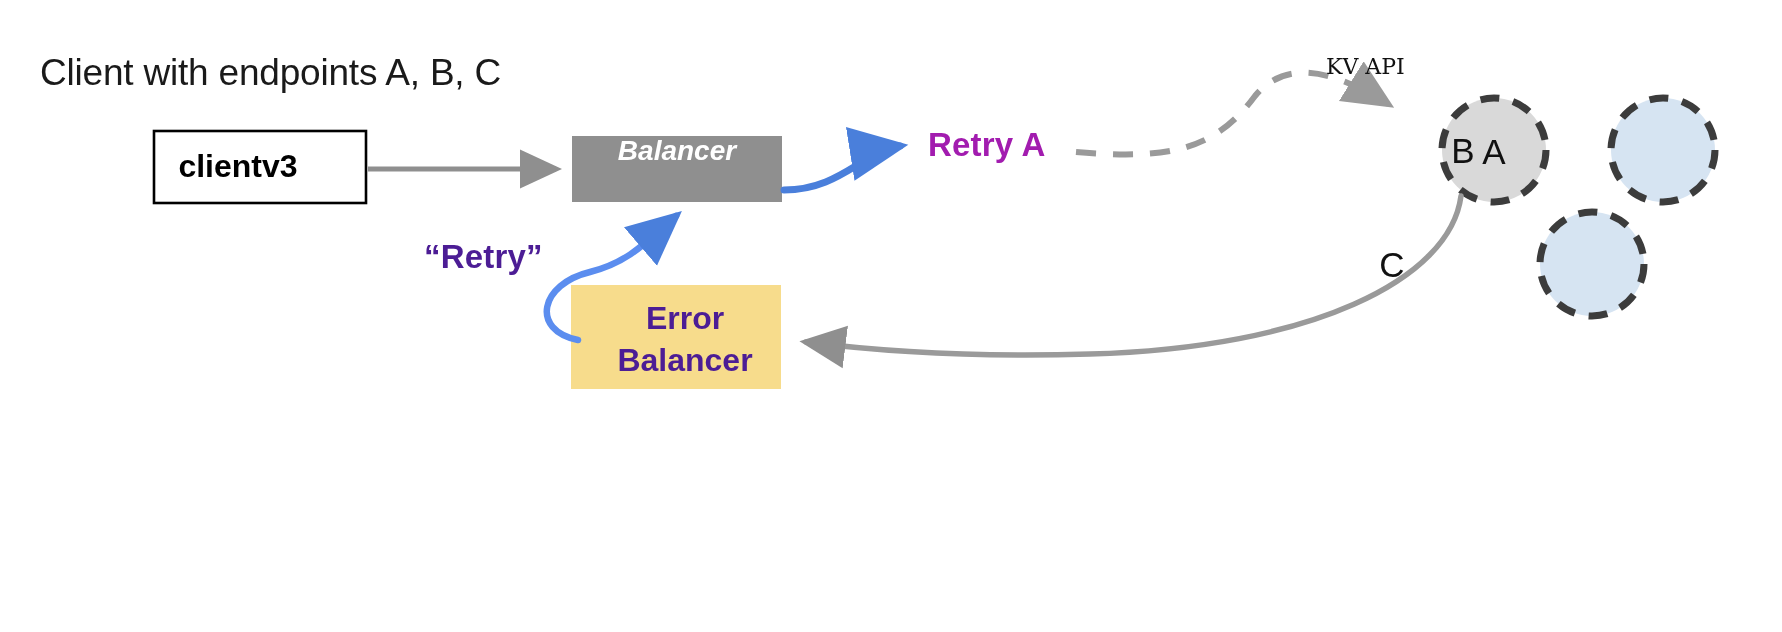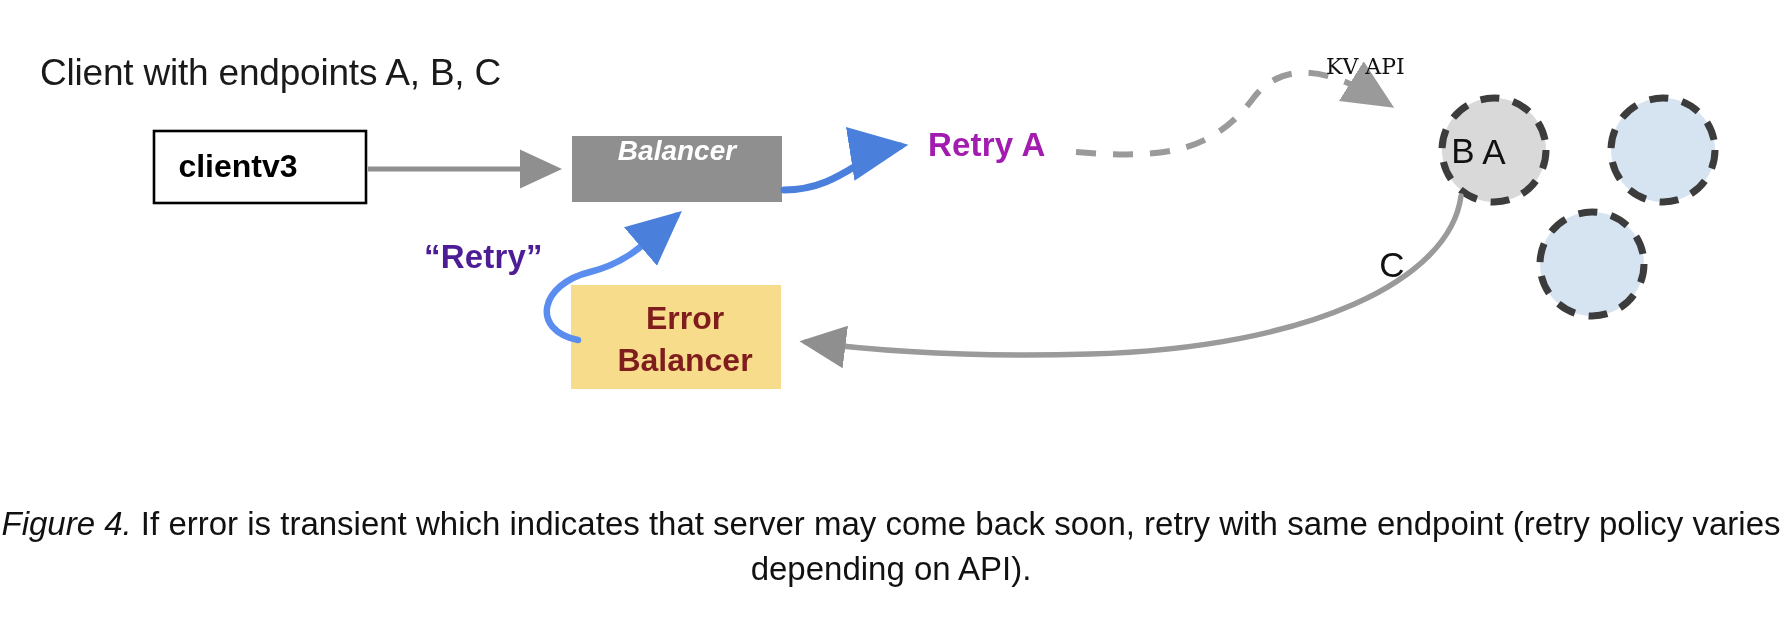--- a/index.html
+++ b/index.html
@@ -68,21 +68,21 @@
     font-size: 28px;
     color: #ffffff;
     font-style: italic;
   }
 
   .errorhandler-label {
     left: 571px;
     top: 298px;
     width: 228px;
     font-size: 32px;
-    color: #7f1d1d;
+    color: #4c1d95;
     line-height: 1.3;
   }
 
   .retry-a-label {
     left: 928px;
     top: 128px;
     font-size: 33px;
     font-weight: 700;
     color: #a21caf;
     letter-spacing: 0.2px;
@@ -197,17 +197,14 @@
 
   <div class="txt kv-api-label">KV API</div>
 
 
   <div class="endpoint-letter endpoint-a">A</div>
 
   <div class="endpoint-letter endpoint-b">B</div>
 
   <div class="endpoint-letter endpoint-c">C</div>
 
-  <div class="figure-caption">
-    <span class="fig-num">Figure 4.</span><span> If error is transient which indicates that server may come back soon, retry with same endpoint (retry policy varies depending on API).</span>
-  </div>
 
 </div>
 
 </body></html>

